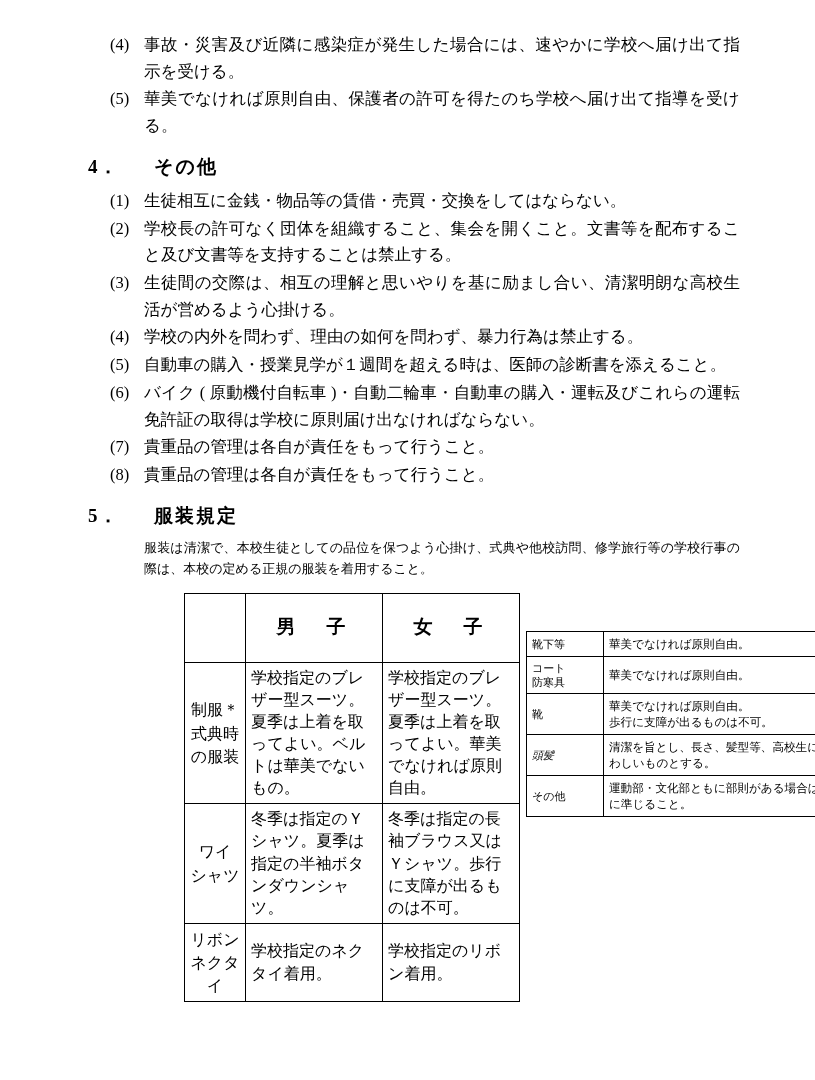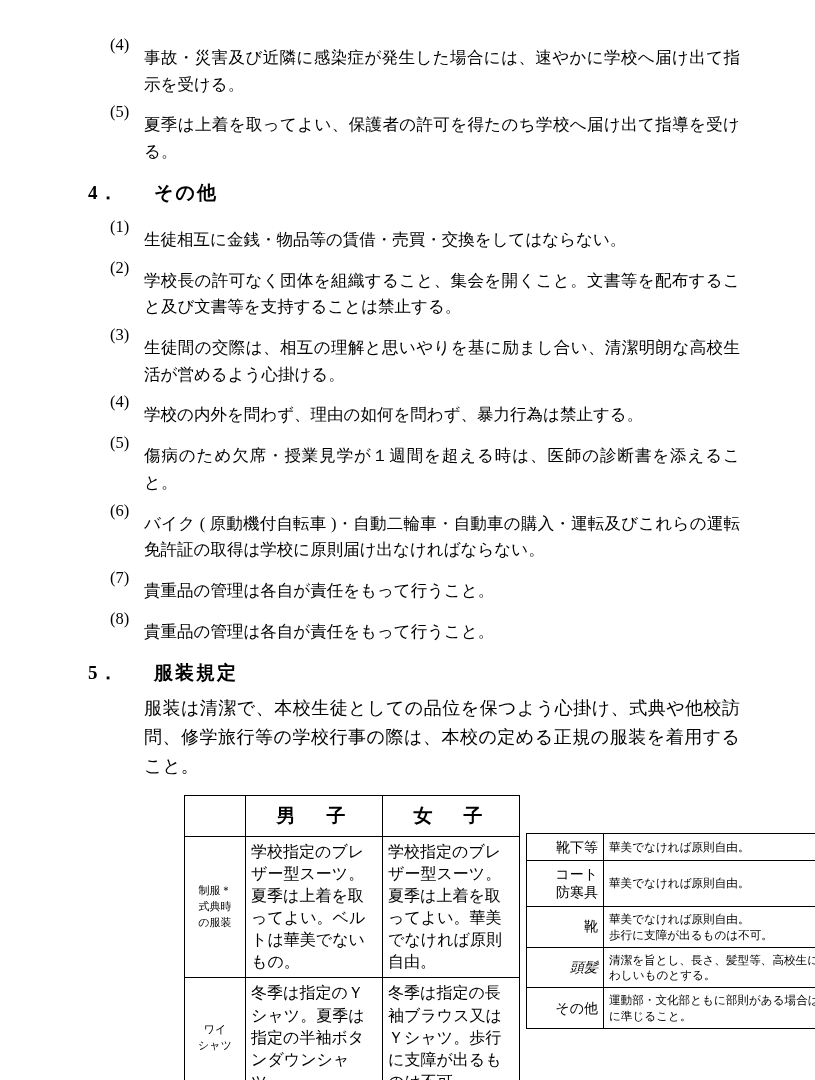--- a/index.html
+++ b/index.html
@@ -41,21 +41,20 @@
     width: 56px;
     flex: 0 0 56px;
     text-align: left;
     padding-left: 22px;
     box-sizing: border-box;
   }
   .item .txt {
     flex: 1;
     text-align: justify;
     text-justify: inter-character;
-    margin-top: 13px;
   }
 
   
   .heading {
     display: flex;
     align-items: baseline;
     font-weight: bold;
     font-size: 19px;
     margin-top: 14px;
     margin-bottom: 8px;
@@ -64,21 +63,21 @@
   .heading .hnum {
     width: 66px;
     flex: 0 0 66px;
     padding-left: 0px;
   }
   .heading .htxt {
     letter-spacing: 2px;
   }
 
   .para {
-    font-size: 18px;
+    font-size: 13px;
     line-height: 1.62;
     margin-left: 56px;
     text-align: justify;
     text-justify: inter-character;
   }
 
   
   .tables-row {
     position: relative;
     margin-top: 14px;
@@ -102,64 +101,64 @@
     position: absolute;
     left: 88px;
     top: 0;
     width: 326px;
     table-layout: fixed;
   }
   #uniform-table .hdr {
     text-align: center;
     font-size: 19px;
     font-weight: bold;
-    font-family: Liberation Serif, serif;
+    font-family: Liberation Mono, monospace;
     letter-spacing: 6px;
-    padding: 6px 2px;
+    padding: 20px 2px;
     height: 28px;
   }
   #uniform-table .rowlabel {
     text-align: center;
-    font-size: 11px;
+    font-size: 16px;
     line-height: 1.45;
     width: 56px;
   }
   #uniform-table td.cell {
     width: 132px;
   }
   #misc-table {
     position: absolute;
     left: 430px;
     top: 38px;
     width: 326px;
     table-layout: fixed;
   }
   #misc-table .rowlabel {
-    text-align: right;
-    font-size: 14px;
+    text-align: left;
+    font-size: 11px;
     width: 66px;
     line-height: 1.3;
   }
   #misc-table td.cell {
     font-size: 11.6px;
   }
 </style>
 </head>
 <body>
 
 <div class="page">
   <div class="content">
 
     <div class="item">
       <span class="num">(4)</span>
       <span class="txt">事故・災害及び近隣に感染症が発生した場合には、速やかに学校へ届け出て指示を受ける。</span>
     </div>
     <div class="item">
       <span class="num">(5)</span>
-      <span class="txt">夏季は上着を取ってよい、保護者の許可を得たのち学校へ届け出て指導を受ける。</span>
+      <span class="txt">華美でなければ原則自由、保護者の許可を得たのち学校へ届け出て指導を受ける。</span>
     </div>
 
     <div class="heading">
       <span class="hnum">4．</span>
       <span class="htxt">その他</span>
     </div>
 
     <div class="item">
       <span class="num">(1)</span>
       <span class="txt">生徒相互に金銭・物品等の賃借・売買・交換をしてはならない。</span>
@@ -171,21 +170,21 @@
     <div class="item">
       <span class="num">(3)</span>
       <span class="txt">生徒間の交際は、相互の理解と思いやりを基に励まし合い、清潔明朗な高校生活が営めるよう心掛ける。</span>
     </div>
     <div class="item">
       <span class="num">(4)</span>
       <span class="txt">学校の内外を問わず、理由の如何を問わず、暴力行為は禁止する。</span>
     </div>
     <div class="item">
       <span class="num">(5)</span>
-      <span class="txt">傷病のため欠席・授業見学が１週間を超える時は、医師の診断書を添えること。</span>
+      <span class="txt">自動車の購入・授業見学が１週間を超える時は、医師の診断書を添えること。</span>
     </div>
     <div class="item">
       <span class="num">(6)</span>
       <span class="txt">バイク ( 原動機付自転車 )・自動二輪車・自動車の購入・運転及びこれらの運転免許証の取得は学校に原則届け出なければならない。</span>
     </div>
     <div class="item">
       <span class="num">(7)</span>
       <span class="txt">貴重品の管理は各自が責任をもって行うこと。</span>
     </div>
     <div class="item">
@@ -215,20 +214,26 @@
 の服装</td>
           <td class="cell">学校指定のブレザー型スーツ。夏季は上着を取ってよい。ベルトは華美でないもの。</td>
           <td class="cell">学校指定のブレザー型スーツ。夏季は上着を取ってよい。華美でなければ原則自由。</td>
         </tr>
         <tr>
           <td class="rowlabel" style="white-space:pre-line;border-radius:25px;">ワイ
 シャツ</td>
           <td class="cell">冬季は指定のＹシャツ。夏季は指定の半袖ボタンダウンシャツ。</td>
           <td class="cell">冬季は指定の長袖ブラウス又はＹシャツ。歩行に支障が出るものは不可。</td>
         </tr>
+        <tr>
+          <td class="rowlabel" style="white-space:pre-line;">リボン
+ネクタイ</td>
+          <td class="cell">学校指定のネクタイ着用。</td>
+          <td class="cell">学校指定のリボン着用。</td>
+        </tr>
       </tbody>
         </table>
 
       <table id="misc-table">
         <tbody>
             <tr>
           <td class="rowlabel" style="white-space:pre-line;">靴下等</td>
           <td class="cell" style="white-space:pre-line;">華美でなければ原則自由。</td>
         </tr>
         <tr>

